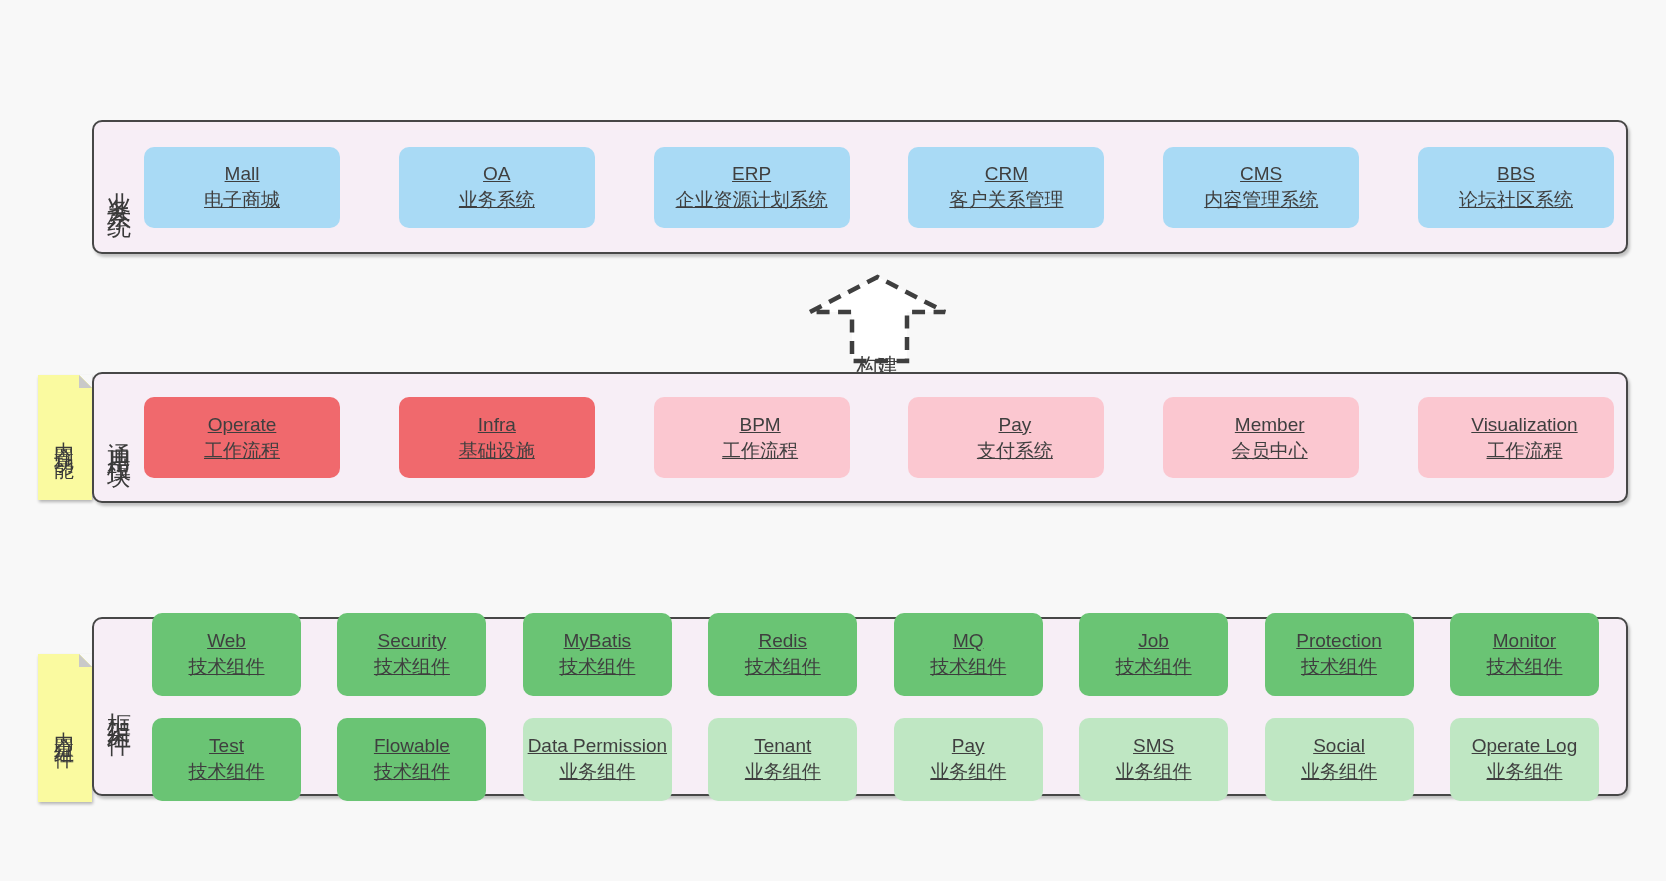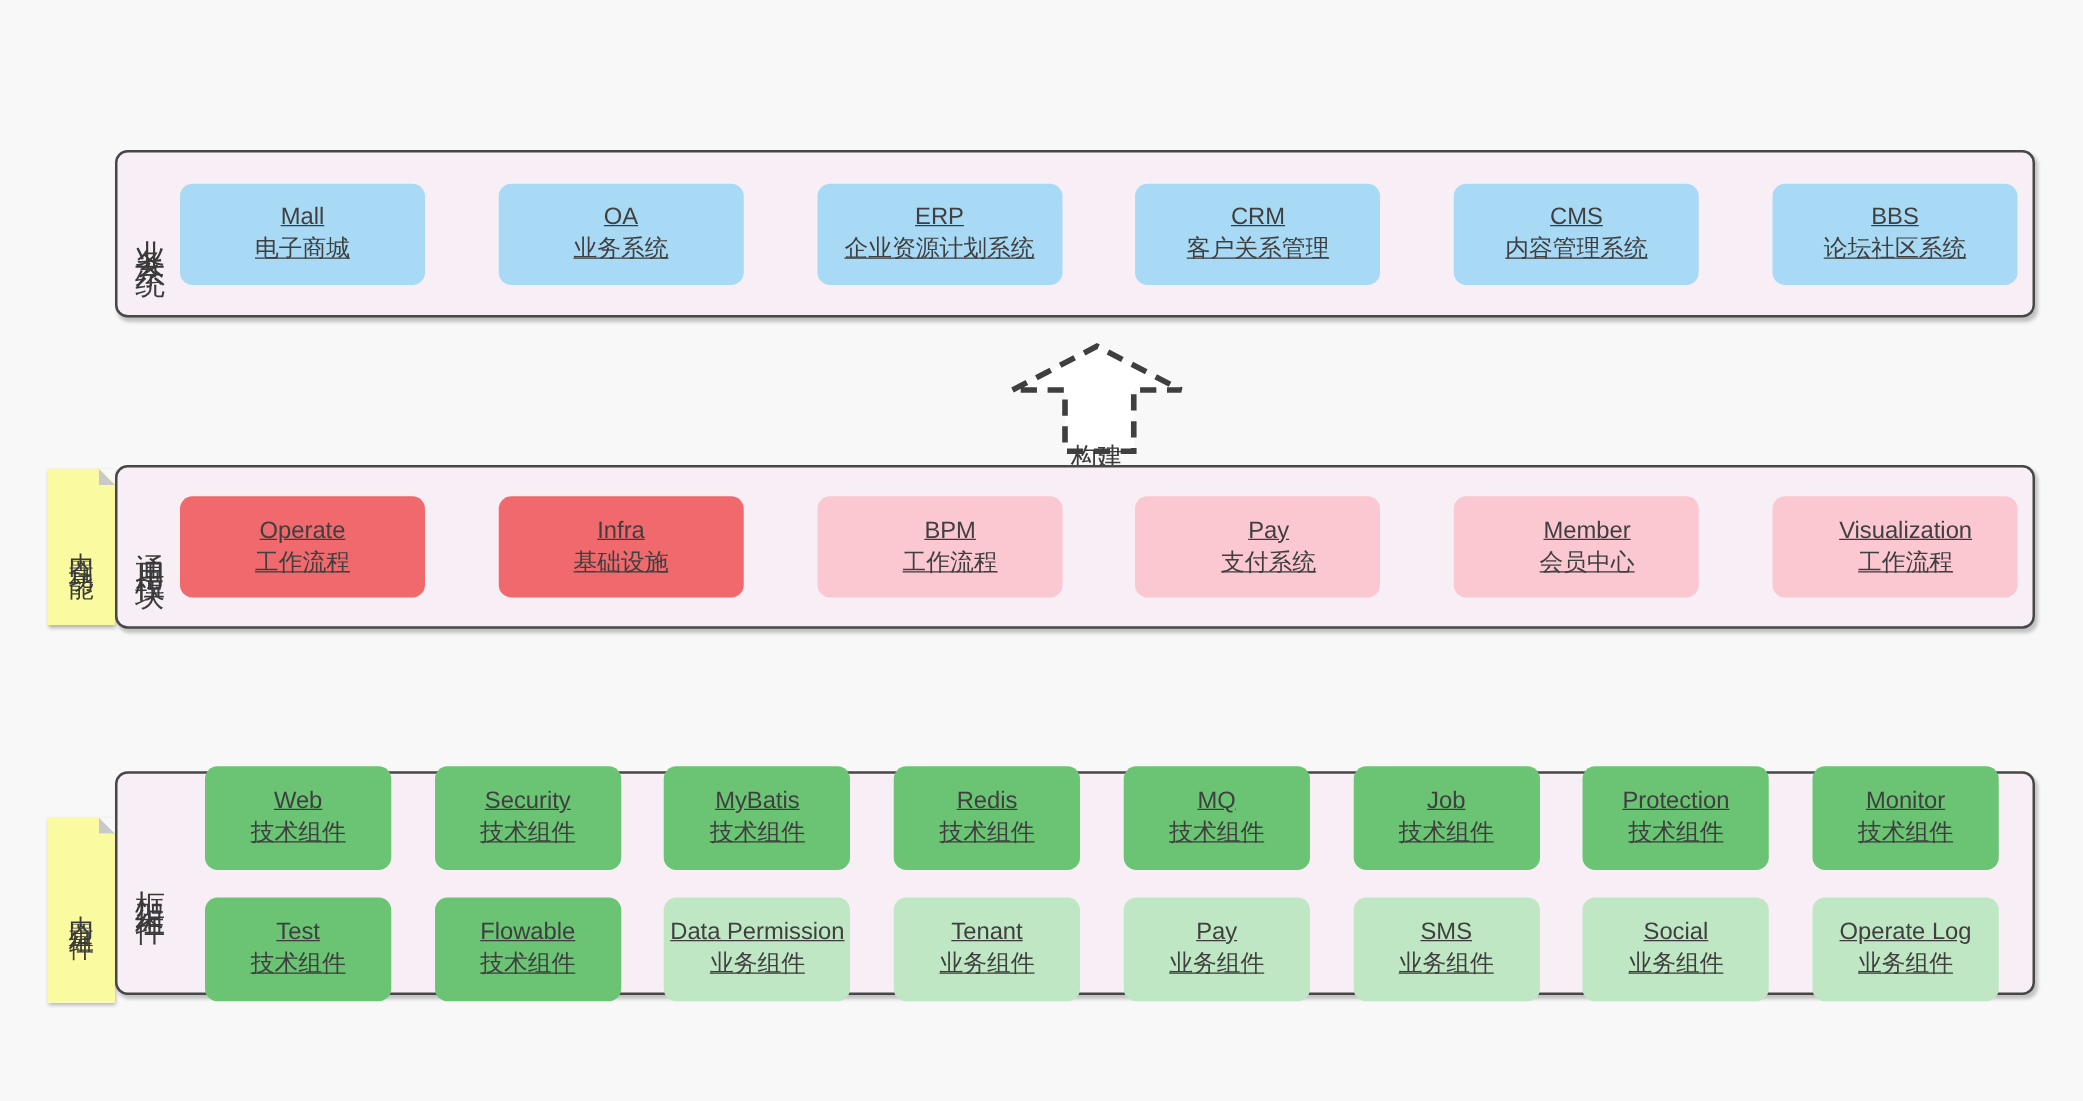--- a/index.html
+++ b/index.html
@@ -16,21 +16,21 @@
   .band{
     position:absolute;left:92px;width:1536px;box-sizing:border-box;
     background:var(--band-bg,#f7eef6);
     border:2.5px solid var(--band-border,#474747);
     border-radius:10px;
     box-shadow:2px 3px 3px rgba(0,0,0,.22);
     display:flex;
   }
   .band-1{top:120px;height:134px;}
   .band-2{top:372px;height:131px;}
-  .band-3{top:617px;height:179px;gap:12px;}
+  .band-3{top:617px;height:179px;}
 
   .band-label{
     width:50px;flex:0 0 50px;
     display:flex;align-items:center;justify-content:center;
     writing-mode:vertical-rl;text-orientation:upright;
     font-size:24px;letter-spacing:7px;color:#3a3a3a;
   }
   .band-rows{
     flex:1;display:flex;flex-direction:column;justify-content:center;
     gap:22px;padding-right:12px;

